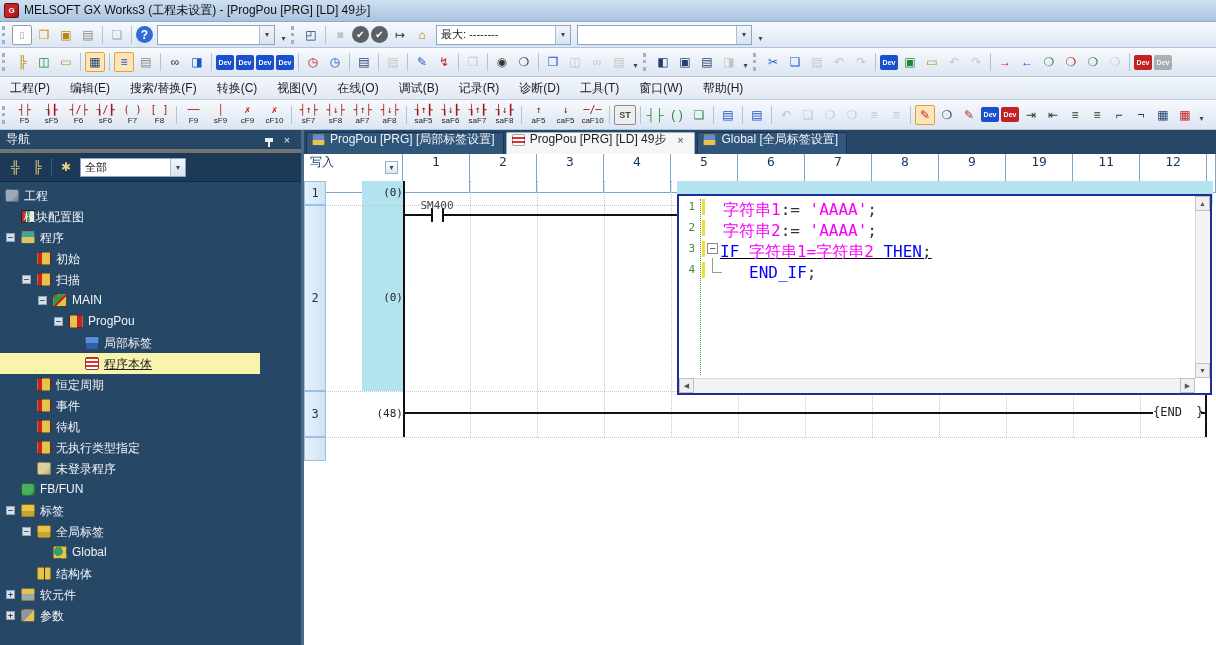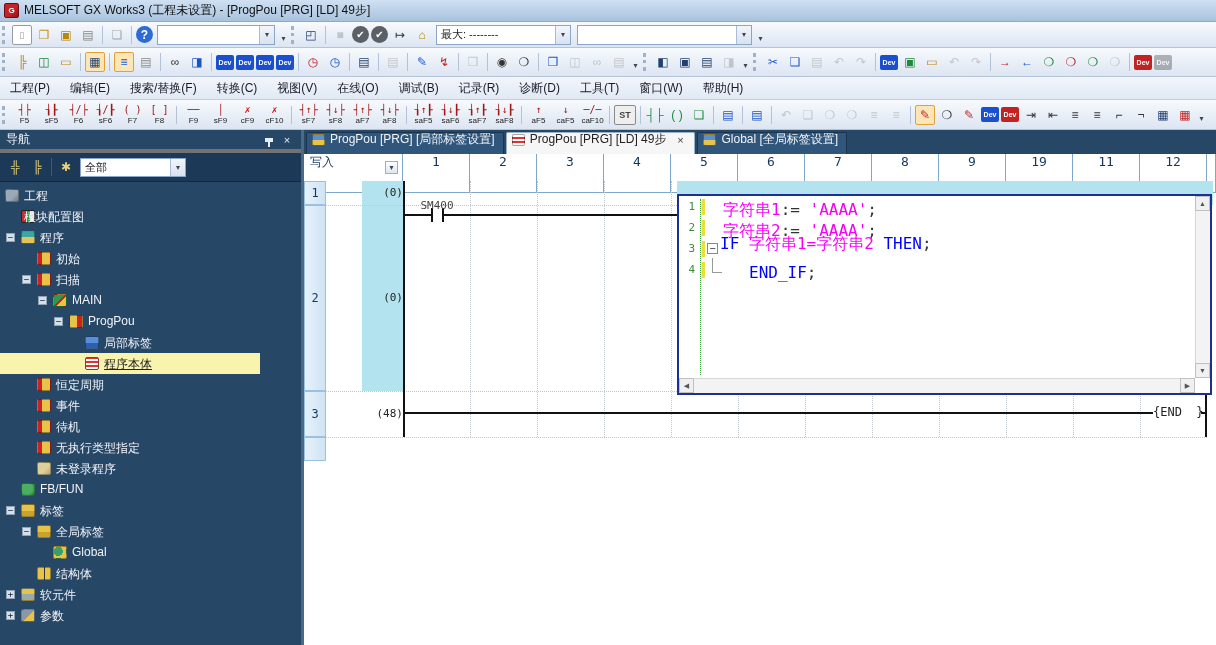--- a/index.html
+++ b/index.html
@@ -580,21 +580,21 @@
       <div id="stcode">
           <div class="stnum" style="top: 4px;">1</div>
           <div class="stybar" style="top: 3px;"></div>
           <div class="stline" style="top: 4px; left: 44px;"><span class="c-id">字符串1</span><span class="c-pl">:= </span><span class="c-id">'AAAA'</span><span class="c-pl">;</span></div>
           <div class="stnum" style="top: 25px;">2</div>
           <div class="stybar" style="top: 24px;"></div>
           <div class="stline" style="top: 25px; left: 44px;"><span class="c-id">字符串2</span><span class="c-pl">:= </span><span class="c-id">'AAAA'</span><span class="c-pl">;</span></div>
           <div class="stnum" style="top: 46px;">3</div>
           <div class="stybar" style="top: 45px;"></div>
           <div class="fold" style="top: 47px;">−</div>
-          <div class="stline" style="top: 38px; left: 41px;"><span class="c-kw">IF </span><span class="c-id">字符串1</span><span class="c-id">=</span><span class="c-id">字符串2</span><span class="c-pl"> </span><span class="c-kw">THEN</span><span class="c-pl">;</span></div>
+          <div class="stline" style="top: 46px; left: 41px; text-decoration: underline;"><span class="c-kw">IF </span><span class="c-id">字符串1</span><span class="c-id">=</span><span class="c-id">字符串2</span><span class="c-pl"> </span><span class="c-kw">THEN</span><span class="c-pl">;</span></div>
           <div class="stnum" style="top: 67px;">4</div>
           <div class="stybar" style="top: 66px;"></div>
           <div class="stline" style="top: 67px; left: 70px;"><span class="c-kw">END_IF</span><span class="c-pl">;</span></div>
         </div>
       <div class="indentguide"></div>
       <div class="sbv">
         <div class="sbtn" style="left:-1px;top:0;">▲</div>
         <div class="sbtn" style="left:-1px;top:167px;">▼</div>
       </div>
       <div class="sbh">

